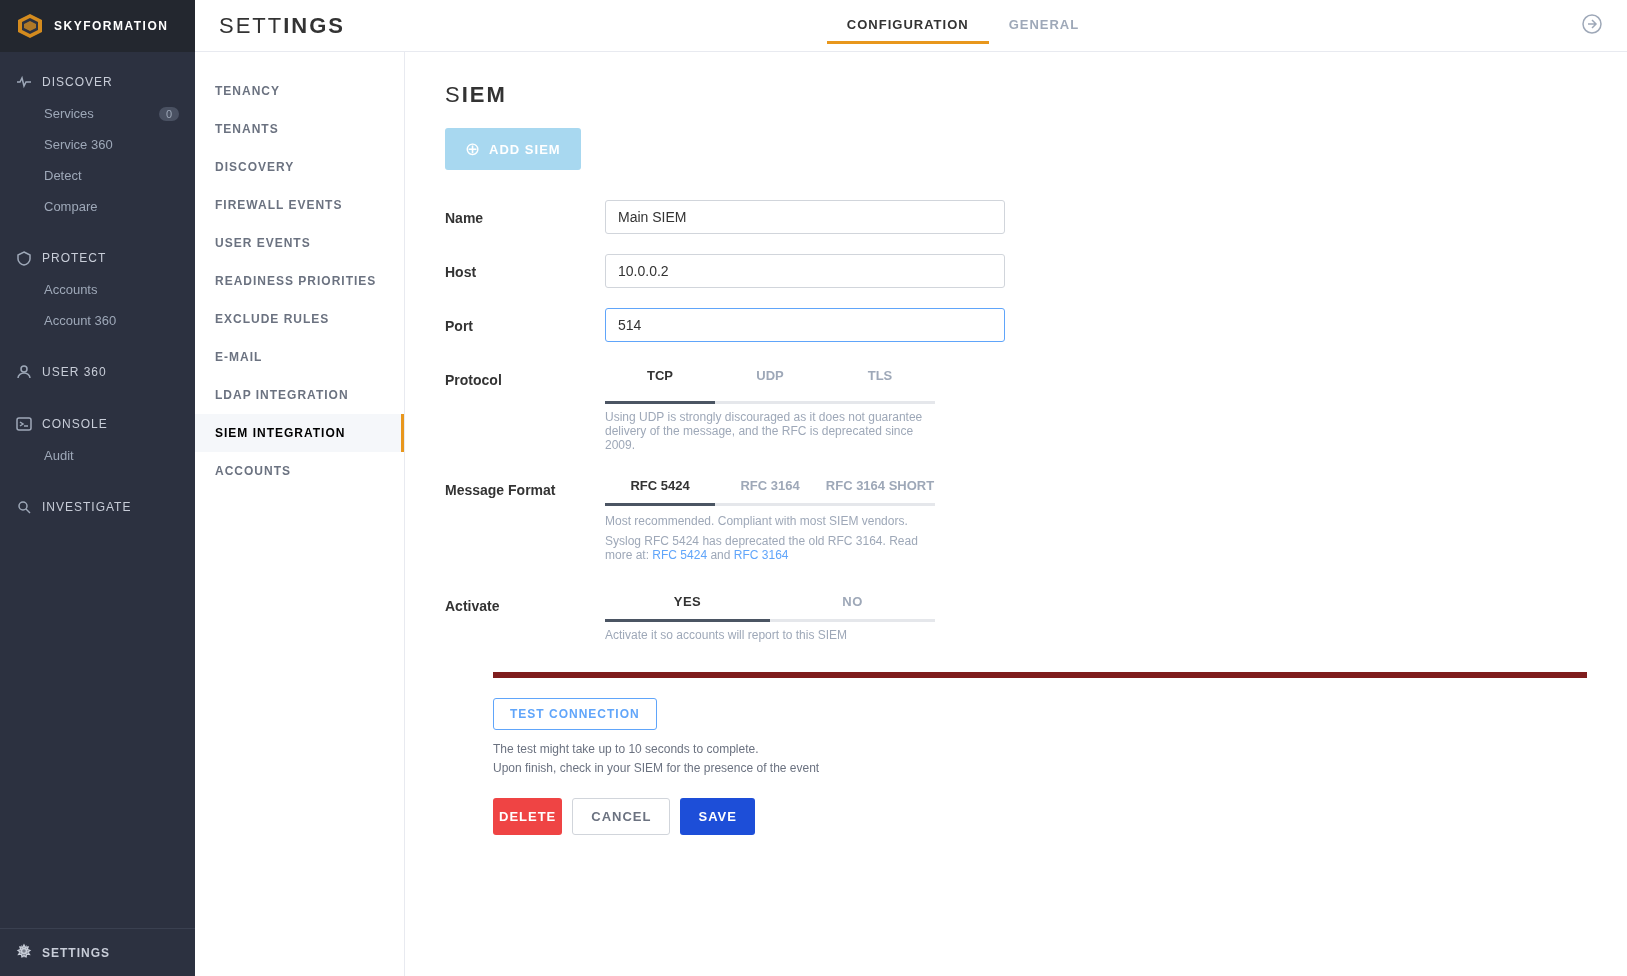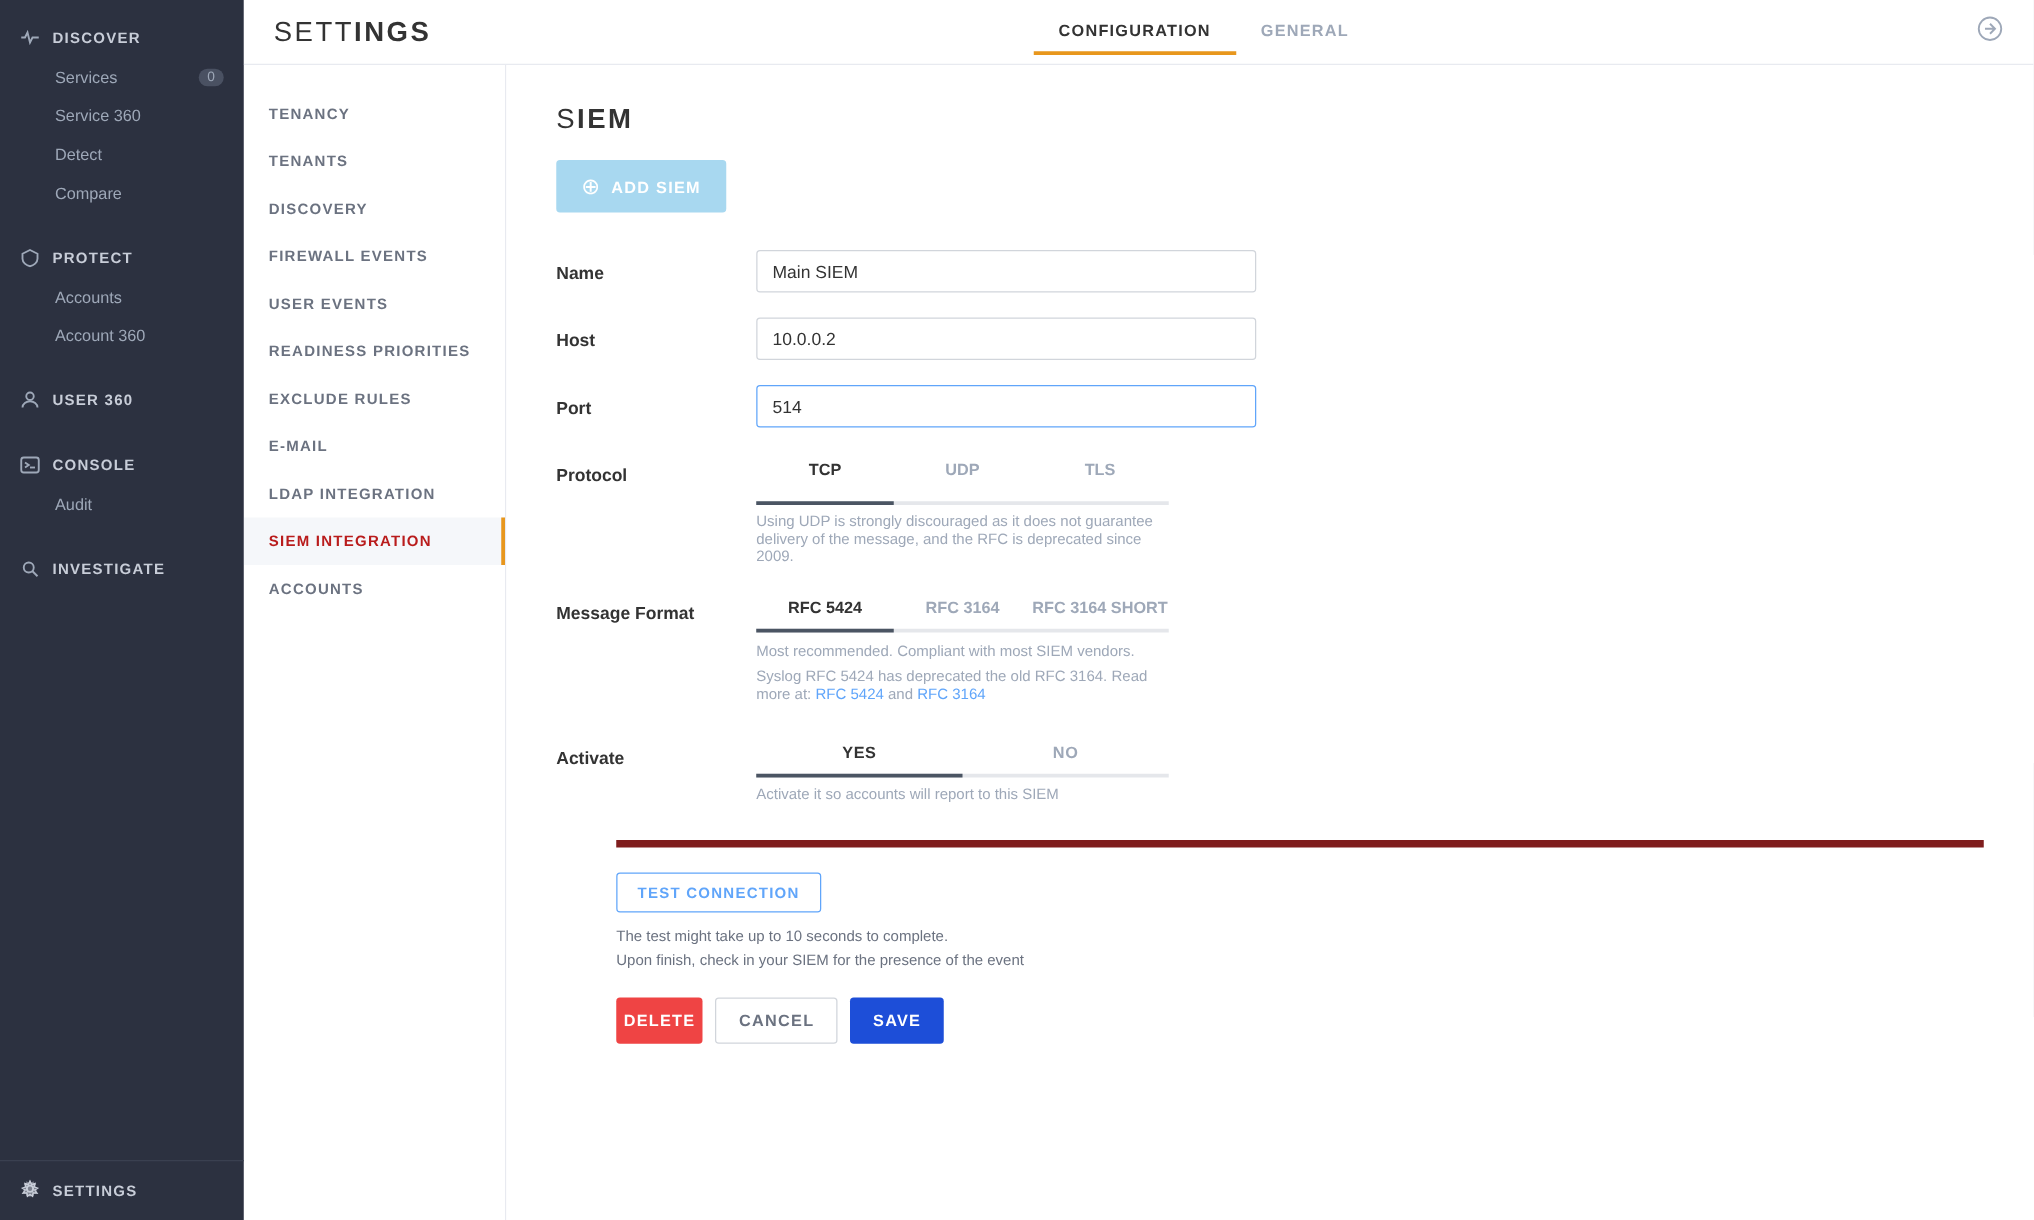--- a/index.html
+++ b/index.html
@@ -35,21 +35,21 @@
       text-transform: uppercase;
     }
     .sidebar-section {
       padding: 14px 0 6px 0;
     }
     .sidebar-section-header {
       display: flex;
       align-items: center;
       padding: 8px 16px;
       font-size: 12px;
-      font-weight: 700;
+      font-weight: 400;
       letter-spacing: 1px;
       color: #9ea8b8;
       cursor: pointer;
       text-transform: uppercase;
     }
     .sidebar-section-header .section-icon {
       margin-right: 10px;
       display: flex;
       align-items: center;
     }
@@ -164,21 +164,21 @@
       padding: 12px 20px;
       font-size: 12px;
       font-weight: 600;
       letter-spacing: 1px;
       text-transform: uppercase;
       color: #6b7280;
       cursor: pointer;
     }
     .left-nav-item.active {
       background: #f5f7fa;
-      color: #b91c1c;
+      color: #000000;
       border-right: 3px solid #e8971d;
     }
 
     
     .main-panel {
       flex: 1;
       background: #fff;
       overflow-y: auto;
       padding: 30px 40px;
     }
@@ -378,20 +378,28 @@
     .proto-track { display: flex; height: 3px; background: #e5e7eb; margin-bottom: 6px; }
     .proto-indicator { height: 3px; background: #4b5563; width: 33.33%; }
 
     .mf-wrap { max-width: 330px; }
     .act-wrap { max-width: 330px; }
   </style>
 </head>
 <body>
 
 <nav class="sidebar">
+  <div class="sidebar-logo">
+    <svg class="logo-icon" viewBox="0 0 28 28" fill="none">
+      <polygon points="14,2 26,8 26,20 14,26 2,20 2,8" fill="#e8971d" opacity="0.9"></polygon>
+      <polygon points="14,6 22,10 22,18 14,22 6,18 6,10" fill="#2c3140"></polygon>
+      <polygon points="14,9 20,12 20,16 14,19 8,16 8,12" fill="#e8971d" opacity="0.7"></polygon>
+    </svg>
+    <span class="logo-text">SKYFORMATION</span>
+  </div>
 
   <div class="sidebar-section">
     <div class="sidebar-section-header">
       <span class="section-icon">
         <svg width="16" height="16" viewBox="0 0 16 16" fill="none">
           <polyline points="1,8 4,8 6,4 8,12 10,8 12,8 15,8" stroke="#9ea8b8" stroke-width="1.5" fill="none"></polyline>
         </svg>
       </span>
       <span class="section-label">DISCOVER</span>
     </div>

